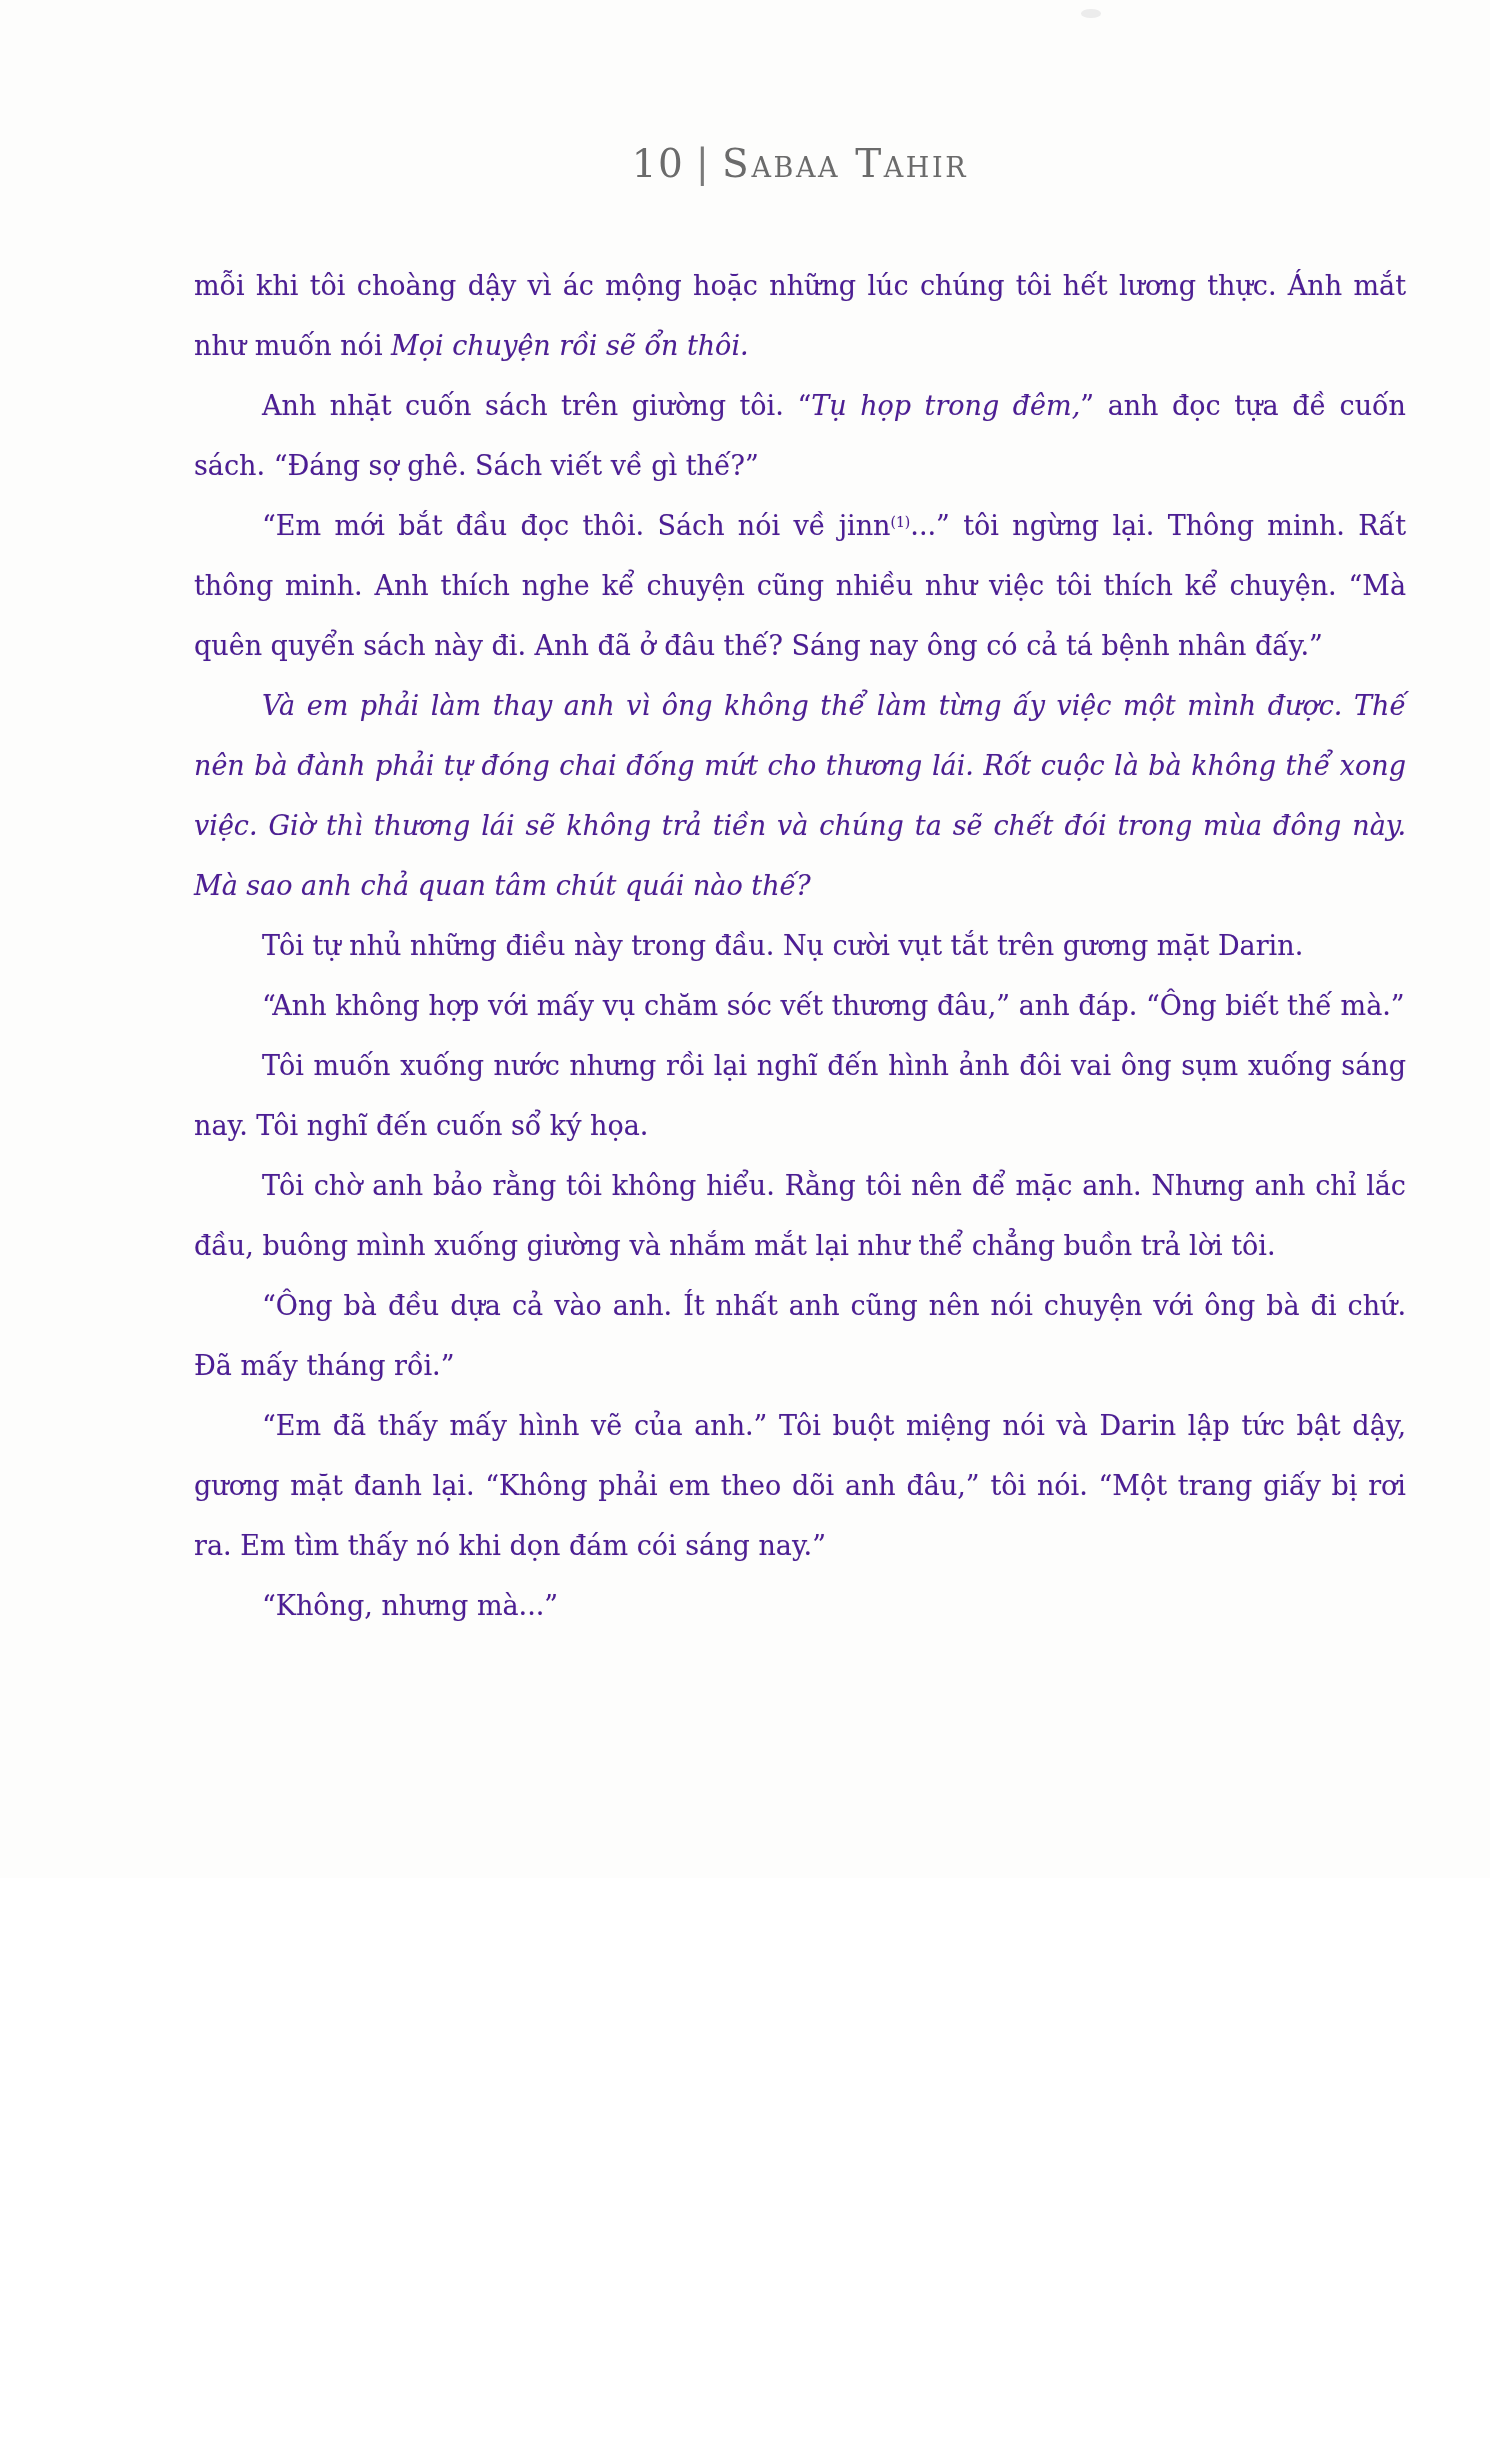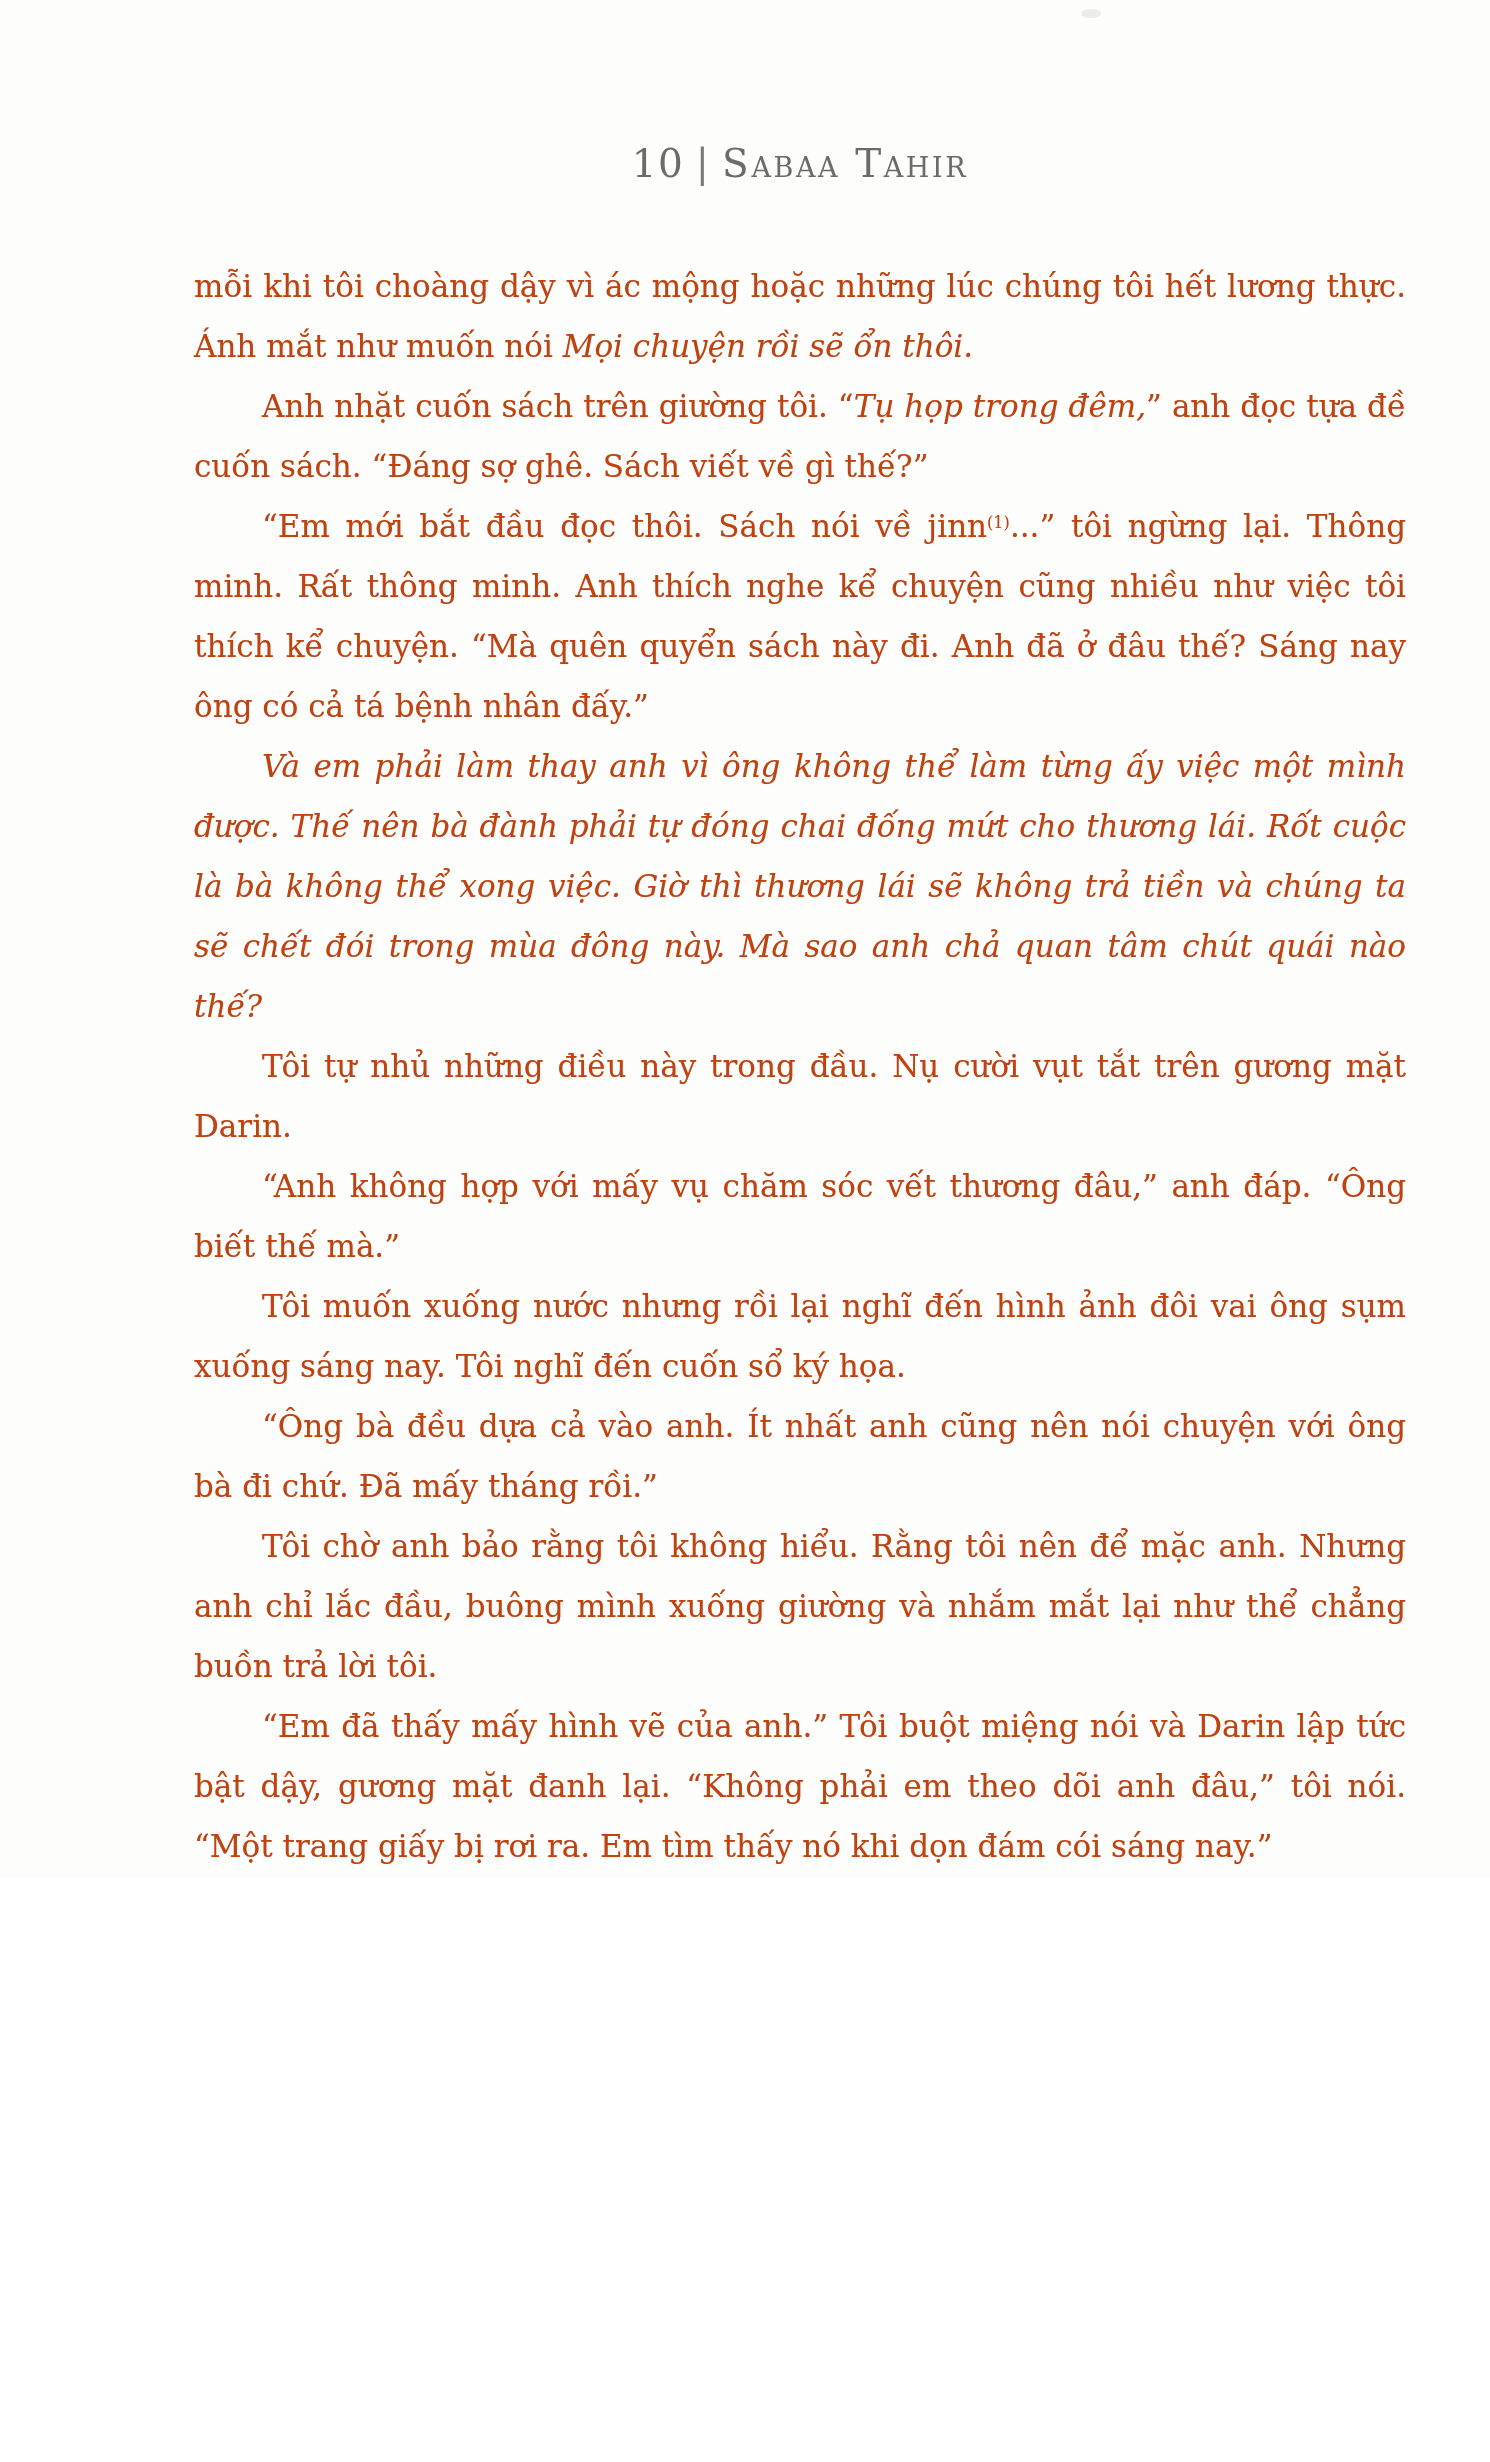--- a/index.html
+++ b/index.html
@@ -37,25 +37,25 @@
     padding: 0 11.8px;
     color: #7a7a7a;
     font-weight: 300;
   }
   
   .body-text {
     position: absolute;
     left: 194px;
     top: 256px;
     width: 1212px;
-    font-size: 31px;
+    font-size: 27px;
     line-height: 60px;
     text-align: justify;
     text-justify: inter-word;
-    color: #c2410c;
+    color: #4c1d95;
     text-shadow: 0 0 0.7px rgba(90,90,90,0.35);
   }
   .para {
     margin: 0;
     padding: 0;
     text-indent: 68px;
   }
   .para.no-indent { text-indent: 0; }
   .it { font-style: italic; }
   .fn-ref {
@@ -125,23 +125,23 @@
     <p class="para"><span>“Em mới bắt đầu đọc thôi. Sách nói về jinn</span><span class="fn-ref">(1)</span><span>...” tôi ngừng lại. Thông minh. Rất thông minh. Anh thích nghe kể chuyện cũng nhiều như việc tôi thích kể chuyện. “Mà quên quyển sách này đi. Anh đã ở đâu thế? Sáng nay ông có cả tá bệnh nhân đấy.”</span></p>
 
     <p class="para"><span class="it">Và em phải làm thay anh vì ông không thể làm từng ấy việc một mình được. Thế nên bà đành phải tự đóng chai đống mứt cho thương lái. Rốt cuộc là bà không thể xong việc. Giờ thì thương lái sẽ không trả tiền và chúng ta sẽ chết đói trong mùa đông này. Mà sao anh chả quan tâm chút quái nào thế?</span></p>
 
     <p class="para"><span>Tôi tự nhủ những điều này trong đầu. Nụ cười vụt tắt trên gương mặt Darin.</span></p>
 
     <p class="para"><span>“Anh không hợp với mấy vụ chăm sóc vết thương đâu,” anh đáp. “Ông biết thế mà.”</span></p>
 
     <p class="para"><span>Tôi muốn xuống nước nhưng rồi lại nghĩ đến hình ảnh đôi vai ông sụm xuống sáng nay. Tôi nghĩ đến cuốn sổ ký họa.</span></p>
 
+    <p class="para"><span>Tôi chờ anh bảo rằng tôi không hiểu. Rằng tôi nên để mặc anh. Nhưng anh chỉ lắc đầu, buông mình xuống giường và nhắm mắt lại như thể chẳng buồn trả lời tôi.</span></p>
+
     <p class="para"><span>“Ông bà đều dựa cả vào anh. Ít nhất anh cũng nên nói chuyện với ông bà đi chứ. Đã mấy tháng rồi.”</span></p>
-
-    <p class="para"><span>Tôi chờ anh bảo rằng tôi không hiểu. Rằng tôi nên để mặc anh. Nhưng anh chỉ lắc đầu, buông mình xuống giường và nhắm mắt lại như thể chẳng buồn trả lời tôi.</span></p>
 
     <p class="para"><span>“Em đã thấy mấy hình vẽ của anh.” Tôi buột miệng nói và Darin lập tức bật dậy, gương mặt đanh lại. “Không phải em theo dõi anh đâu,” tôi nói. “Một trang giấy bị rơi ra. Em tìm thấy nó khi dọn đám cói sáng nay.”</span></p>
 
 
     <p class="para"><span>“Không, nhưng mà...”</span></p>
 
   </div>
 
   <div class="footnote-rule"></div>
 

